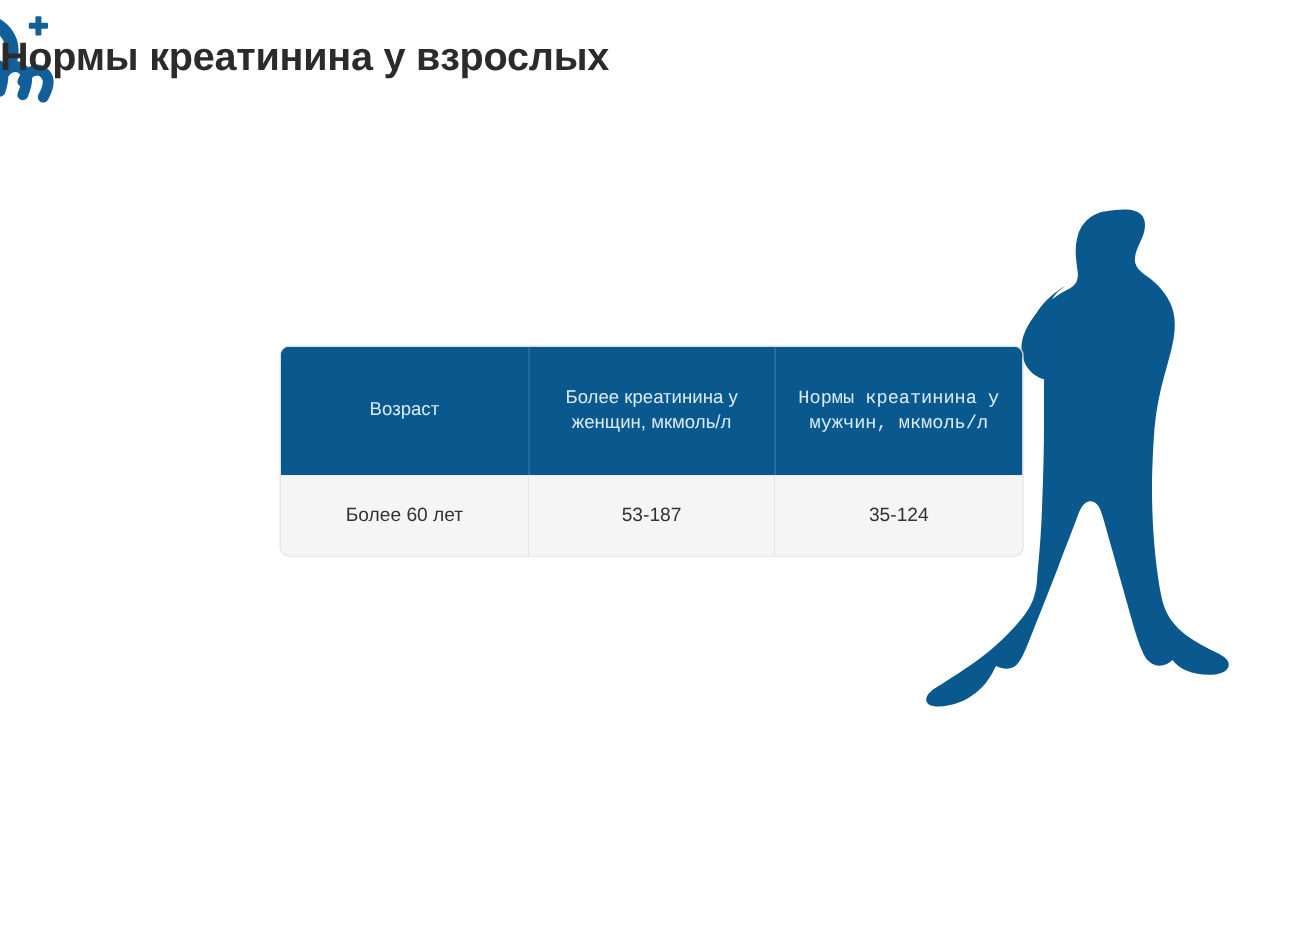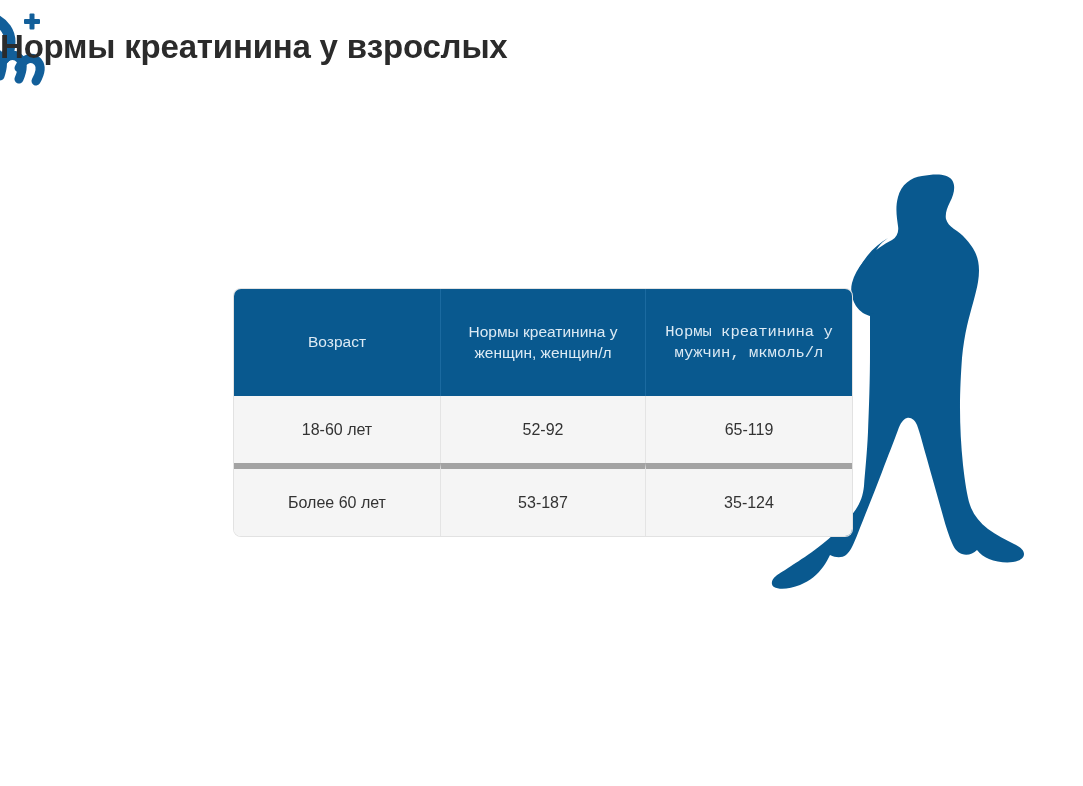--- a/index.html
+++ b/index.html
@@ -178,29 +178,24 @@
       C 104 92, 108 85, 118 78
       Z
     "></path>
   </svg>
 </div>
 
 <table id="norms-table">
   <thead>
     <tr>
       <th class="col-age">Возраст</th>
-      <th class="col-women">Нормы креатинина у женщин, женщин/л</th>
+      <th class="col-women">Более креатинина у женщин, мкмоль/л</th>
       <th class="col-men">Нормы креатинина у мужчин, мкмоль/л</th>
     </tr>
   </thead>
   <tbody>
-    <tr>
-      <td>18-60 лет</td>
-      <td>52-92</td>
-      <td>65-119</td>
-    </tr>
     <tr>
       <td>Более 60 лет</td>
       <td>53-187</td>
       <td>35-124</td>
     </tr>
   </tbody>
 </table>
 
 </body></html>

